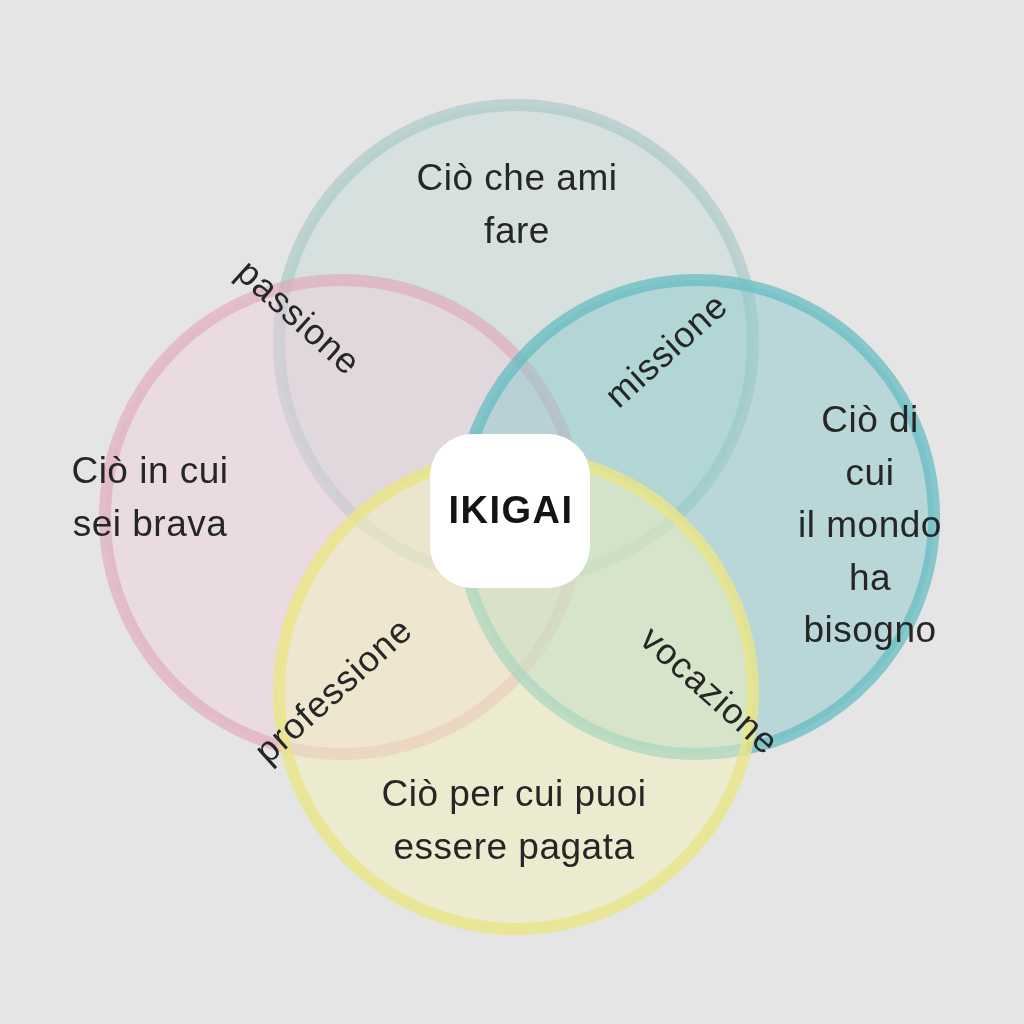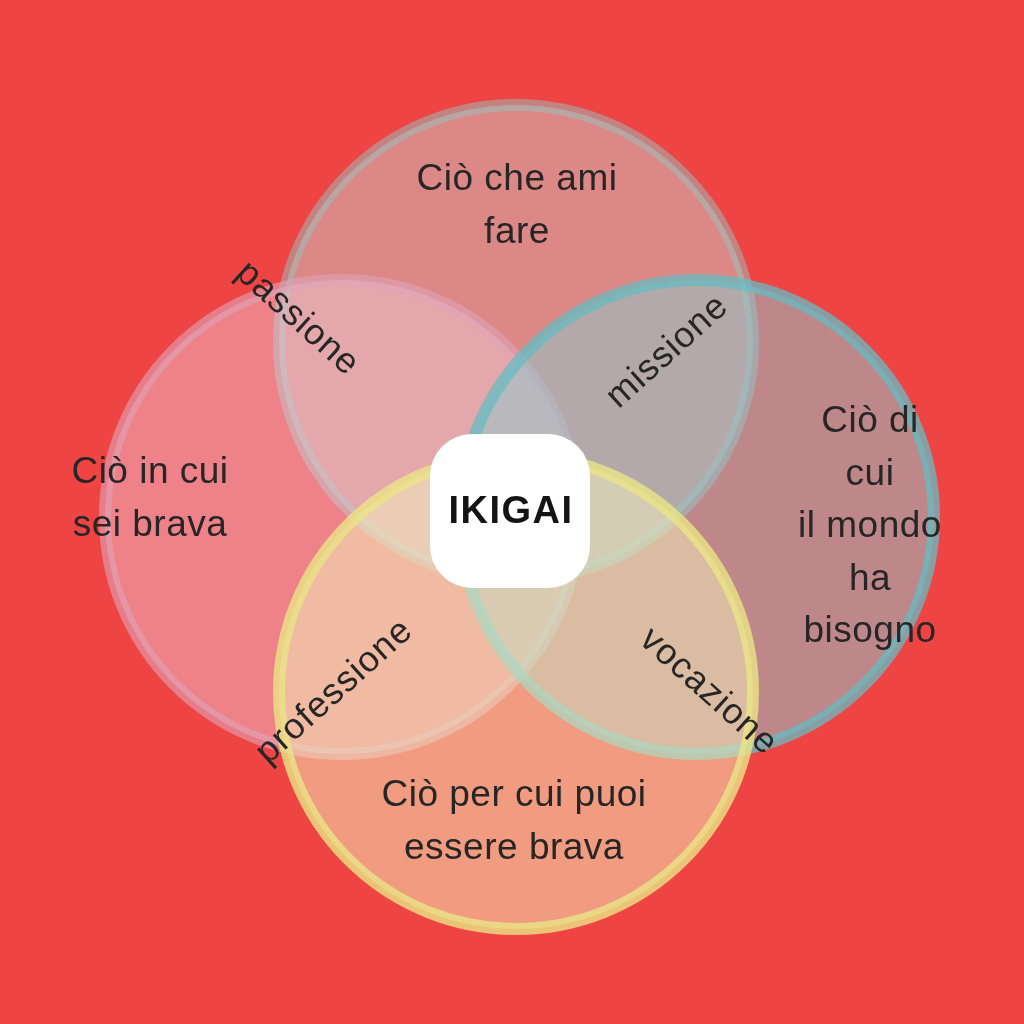--- a/index.html
+++ b/index.html
@@ -1,20 +1,20 @@
 <!DOCTYPE html>
 <html><head>
 <meta charset="utf-8">
 <style>
   html, body { margin: 0; padding: 0; background: #ffffff; }
   .stage {
     position: relative;
     width: 1024px;
     height: 1024px;
-    background: #ef4444;
+    background: #e5e5e5;
     overflow: hidden;
     font-family: "Liberation Sans", sans-serif;
     color: #262626;
   }
   .stage svg { position: absolute; left: 0; top: 0; }
   .label {
     position: absolute;
     transform: translate(-50%, -50%);
     font-size: 37px;
     font-weight: 400;
@@ -66,21 +66,21 @@
 fare</div>
 
   <div class="label pos-goodat">Ciò in cui
 sei brava</div>
 
   <div class="label pos-worldneeds">Ciò di cui
 il mondo
 ha bisogno</div>
 
   <div class="label pos-paidfor">Ciò per cui puoi
-essere brava</div>
+essere pagata</div>
 
   <div class="label rot rot-cw pos-passione">passione</div>
 
   <div class="label rot rot-ccw pos-missione">missione</div>
 
   <div class="label rot rot-ccw pos-professione">professione</div>
 
   <div class="label rot rot-cw pos-vocazione">vocazione</div>
 
   <div class="label center-title pos-ikigai">IKIGAI</div>

